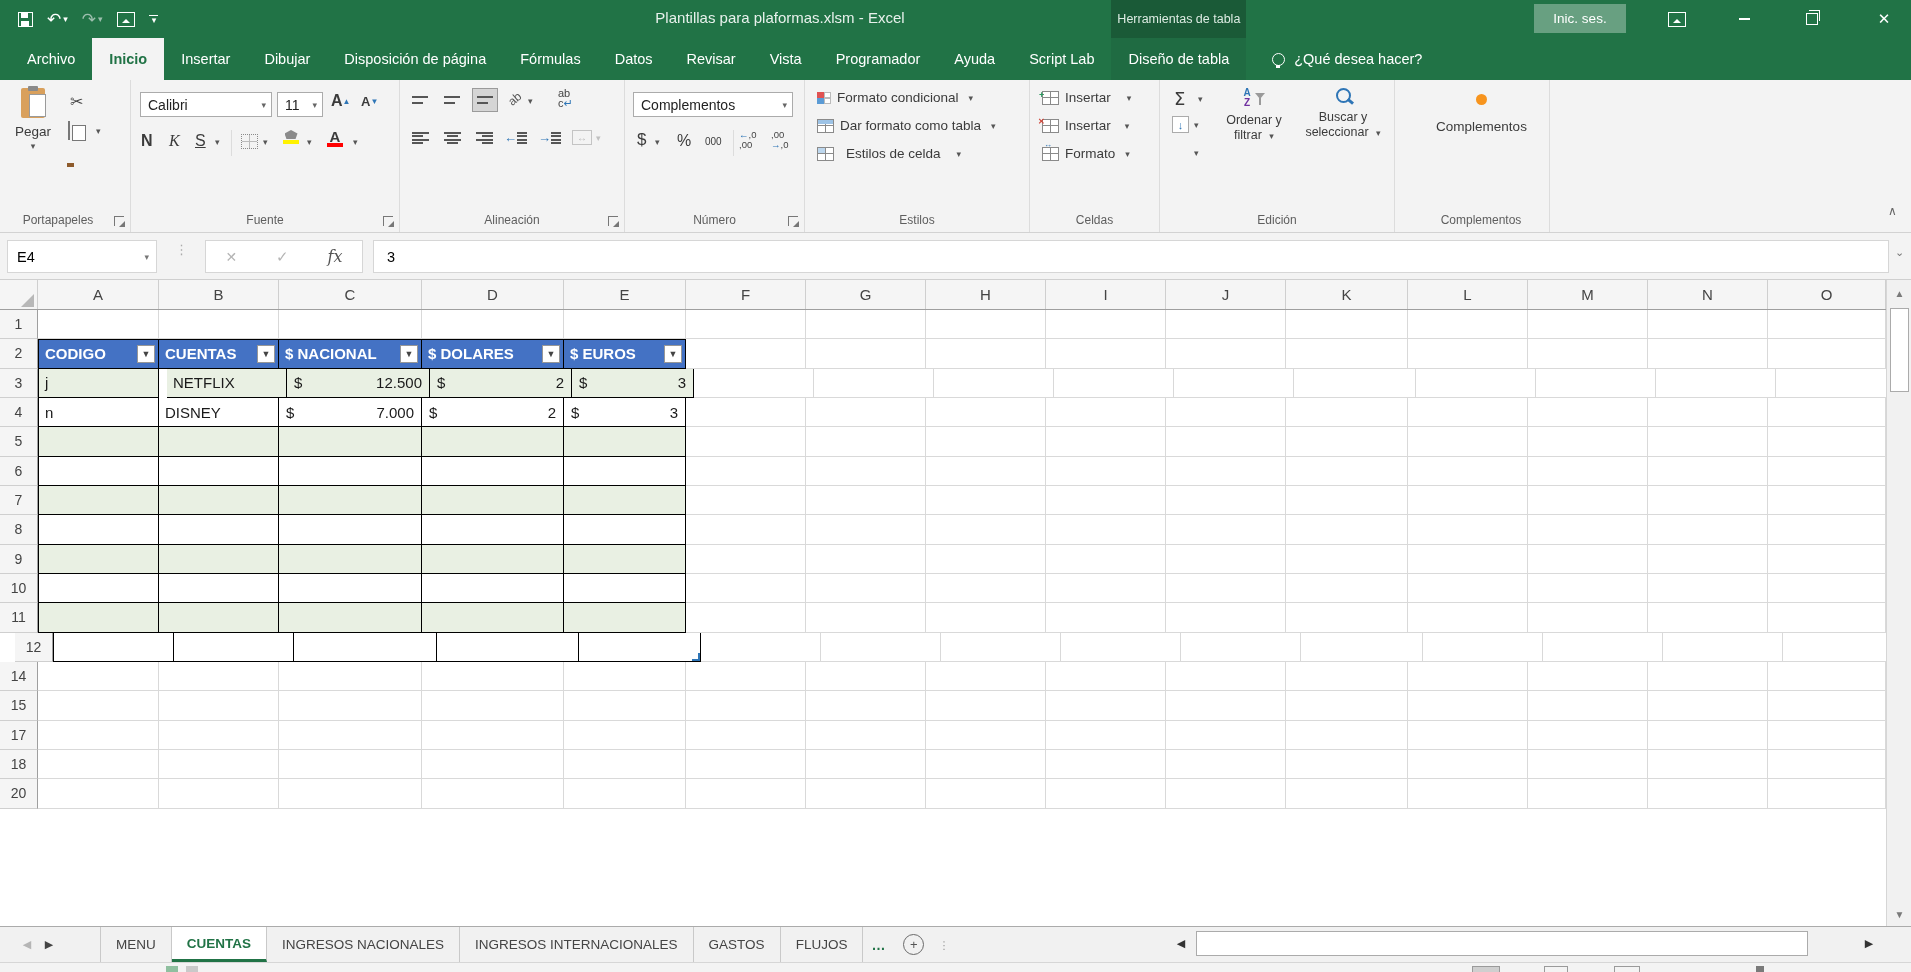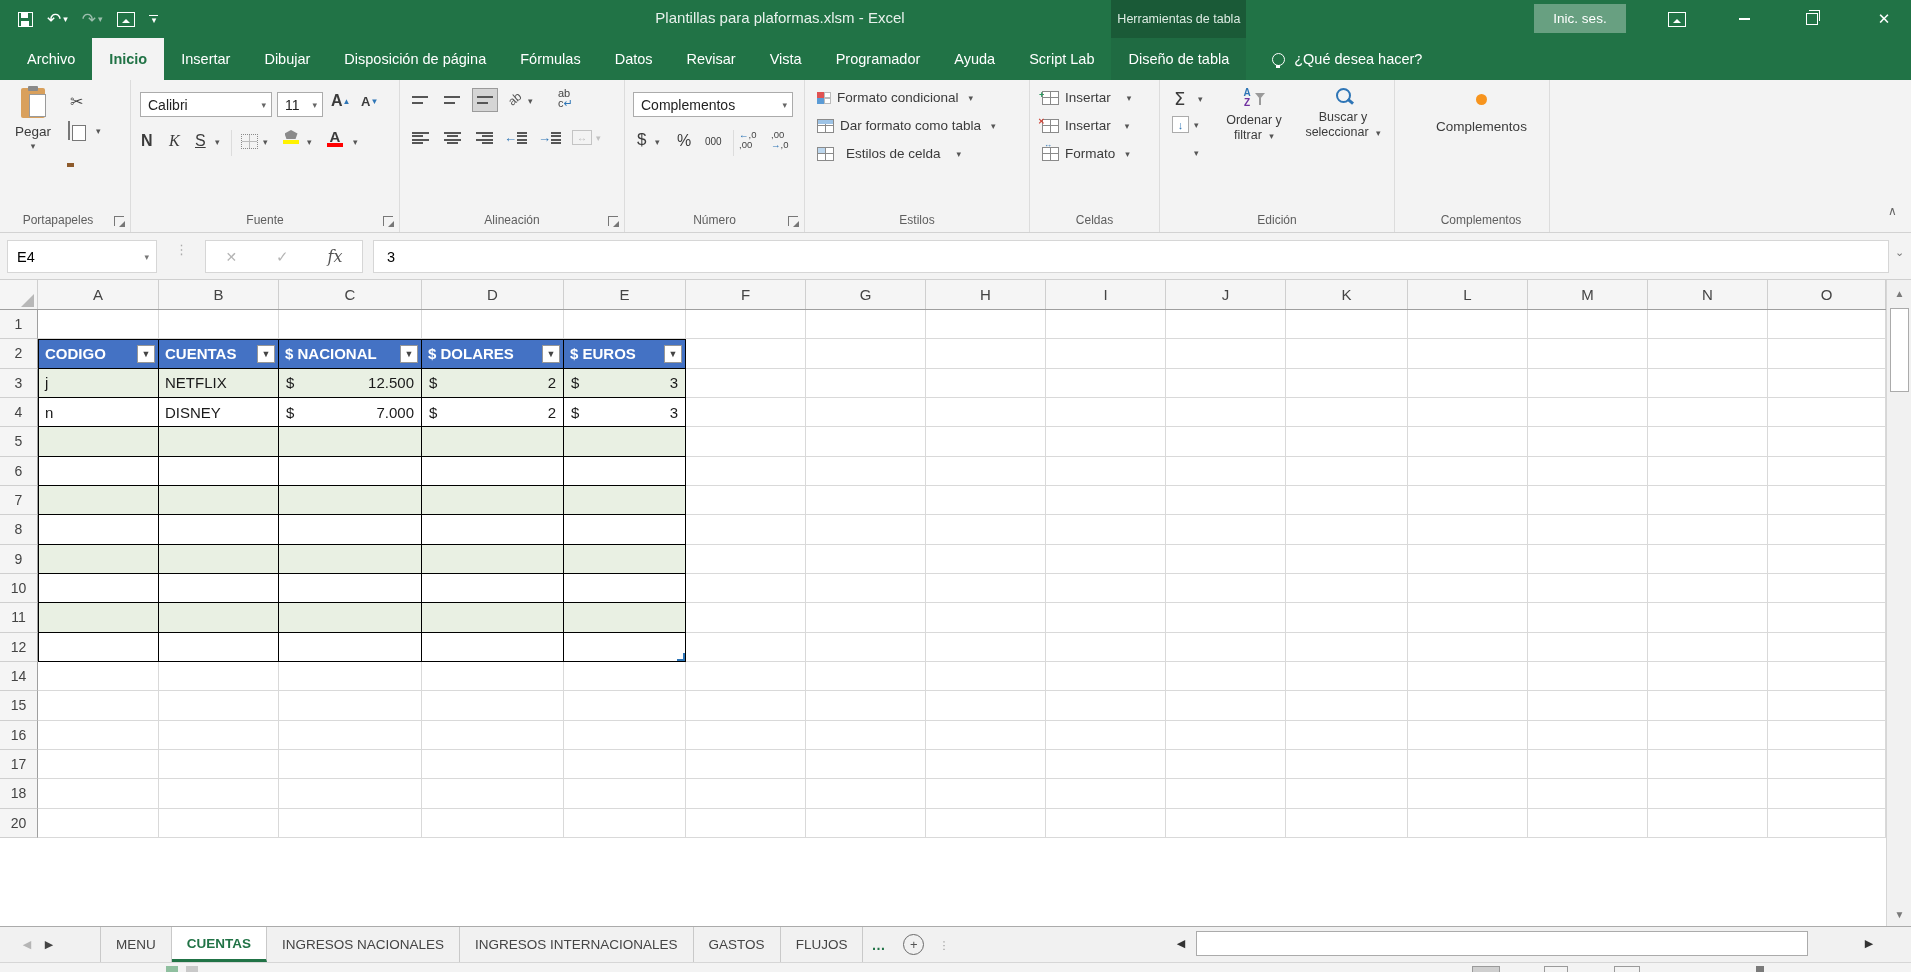--- a/index.html
+++ b/index.html
@@ -489,21 +489,21 @@
         <div class="cell" style="flex: 0 0 120px;"></div>
         <div class="cell" style="flex: 0 0 122px;"></div>
         <div class="cell" style="flex: 0 0 120px;"></div>
         <div class="cell" style="flex: 0 0 120px;"></div>
         <div class="cell" style="flex: 0 0 120px;"></div>
         <div class="cell" style="flex: 0 0 118px;"></div>
       </div>
       <div class="grow">
         <div class="rh" style="flex: 0 0 38px;">3</div>
         <div class="cell t-border t-left-edge t-band" style="flex: 0 0 121px; padding-left: 6px;">j</div>
-        <div class="cell t-border t-band" style="flex: 0 0 120px; padding-left: 6px;">NETFLIX</div>
+        <div class="cell t-border t-band" style="flex: 0 0 120px; padding-left: 6px; margin-left: 8px;">NETFLIX</div>
         <div class="cell t-border t-band acc" style="flex: 0 0 143px;">
           <span>$</span>
           <span>12.500</span>
         </div>
         <div class="cell t-border t-band acc" style="flex: 0 0 142px;">
           <span>$</span>
           <span>2</span>
         </div>
         <div class="cell t-border t-band acc" style="flex: 0 0 122px;">
           <span>$</span>
@@ -667,21 +667,21 @@
         <div class="cell" style="flex: 0 0 120px;"></div>
         <div class="cell" style="flex: 0 0 120px;"></div>
         <div class="cell" style="flex: 0 0 120px;"></div>
         <div class="cell" style="flex: 0 0 122px;"></div>
         <div class="cell" style="flex: 0 0 120px;"></div>
         <div class="cell" style="flex: 0 0 120px;"></div>
         <div class="cell" style="flex: 0 0 120px;"></div>
         <div class="cell" style="flex: 0 0 118px;"></div>
       </div>
       <div class="grow">
-        <div class="rh" style="flex: 0 0 38px;">12</div>
+        <div class="rh" style="flex: 0 0 38px; margin-left: 15px;">12</div>
         <div class="cell t-border t-left-edge" style="flex: 0 0 121px;"></div>
         <div class="cell t-border" style="flex: 0 0 120px;"></div>
         <div class="cell t-border" style="flex: 0 0 143px;"></div>
         <div class="cell t-border" style="flex: 0 0 142px;"></div>
         <div class="cell t-border" style="flex: 0 0 122px;">
           <span id="tbl-handle"></span>
         </div>
         <div class="cell" style="flex: 0 0 120px;"></div>
         <div class="cell" style="flex: 0 0 120px;"></div>
         <div class="cell" style="flex: 0 0 120px;"></div>
@@ -706,38 +706,20 @@
         <div class="cell" style="flex: 0 0 120px;"></div>
         <div class="cell" style="flex: 0 0 120px;"></div>
         <div class="cell" style="flex: 0 0 122px;"></div>
         <div class="cell" style="flex: 0 0 120px;"></div>
         <div class="cell" style="flex: 0 0 120px;"></div>
         <div class="cell" style="flex: 0 0 120px;"></div>
         <div class="cell" style="flex: 0 0 118px;"></div>
       </div>
       <div class="grow">
         <div class="rh" style="flex: 0 0 38px;">15</div>
-        <div class="cell" style="flex: 0 0 121px;"></div>
-        <div class="cell" style="flex: 0 0 120px;"></div>
-        <div class="cell" style="flex: 0 0 143px;"></div>
-        <div class="cell" style="flex: 0 0 142px;"></div>
-        <div class="cell" style="flex: 0 0 122px;"></div>
-        <div class="cell" style="flex: 0 0 120px;"></div>
-        <div class="cell" style="flex: 0 0 120px;"></div>
-        <div class="cell" style="flex: 0 0 120px;"></div>
-        <div class="cell" style="flex: 0 0 120px;"></div>
-        <div class="cell" style="flex: 0 0 120px;"></div>
-        <div class="cell" style="flex: 0 0 122px;"></div>
-        <div class="cell" style="flex: 0 0 120px;"></div>
-        <div class="cell" style="flex: 0 0 120px;"></div>
-        <div class="cell" style="flex: 0 0 120px;"></div>
-        <div class="cell" style="flex: 0 0 118px;"></div>
-      </div>
-      <div class="grow">
-        <div class="rh" style="flex: 0 0 38px;">16</div>
         <div class="cell" style="flex: 0 0 121px;"></div>
         <div class="cell" style="flex: 0 0 120px;"></div>
         <div class="cell" style="flex: 0 0 143px;"></div>
         <div class="cell" style="flex: 0 0 142px;"></div>
         <div class="cell" style="flex: 0 0 122px;"></div>
         <div class="cell" style="flex: 0 0 120px;"></div>
         <div class="cell" style="flex: 0 0 120px;"></div>
         <div class="cell" style="flex: 0 0 120px;"></div>
         <div class="cell" style="flex: 0 0 120px;"></div>
         <div class="cell" style="flex: 0 0 120px;"></div>

